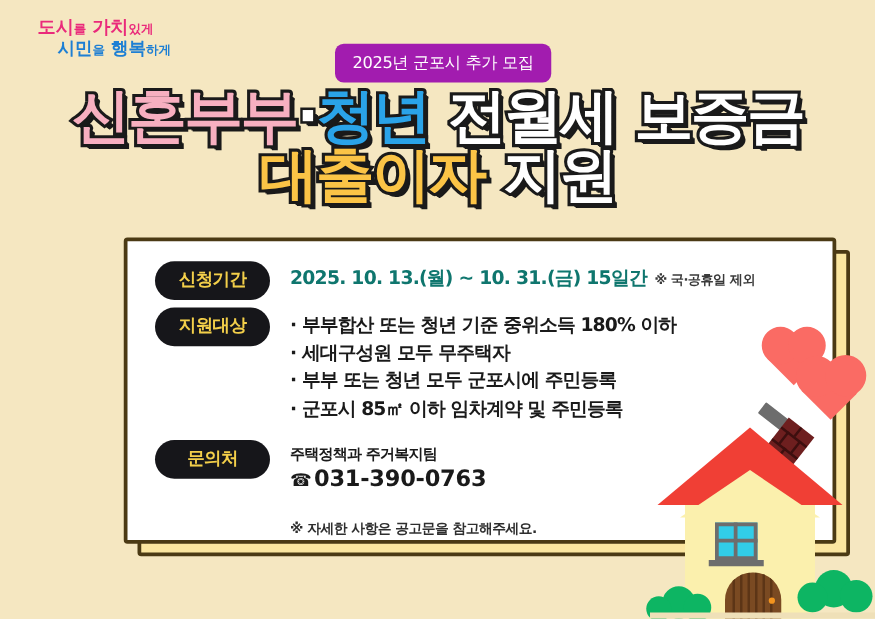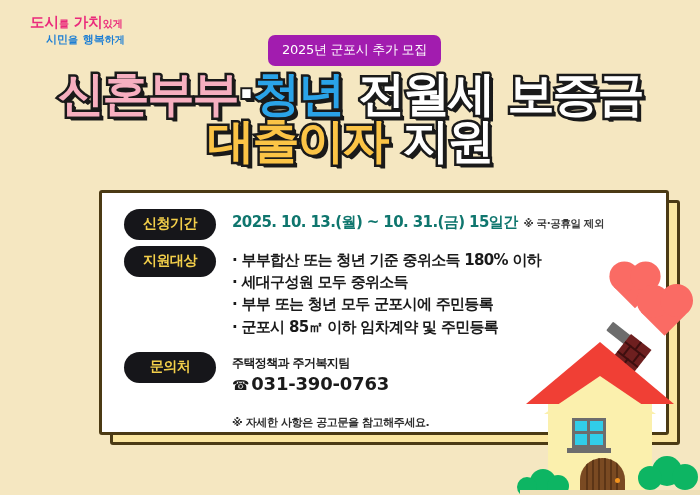--- a/index.html
+++ b/index.html
@@ -21,21 +21,21 @@
   
   #brand-logo {
     position:absolute; left:30px; top:14px;
     line-height:1.15;
     user-select:none;
   }
   .logo-line { white-space:nowrap; font-weight:bold; }
   .logo-line-1 { font-size:13.5px; }
   .logo-line-2 { font-size:13.5px; padding-left:16px; }
   .lg-pink  { color:#ea2a7b; font-size:14.5px; font-weight:900; }
-  .lg-blue  { color:#1d7fd4; font-size:11px; font-weight:900; }
+  .lg-blue  { color:#1d7fd4; font-size:14px; font-weight:900; }
   .lg-sm-pink { color:#ea2a7b; font-size:10px; font-weight:bold; }
   .lg-sm-blue { color:#1d7fd4; font-size:10px; font-weight:bold; }
 
   
   #top-badge {
     position:absolute; left:268px; top:35px;
     background:#a21caf; color:#ffffff;
     font-size:13px; font-weight:normal;
     padding:6px 14px 7px;
     border-radius:7px;
@@ -319,21 +319,21 @@
       <div class="row-body">
         <span class="period-text">2025. 10. 13.(월) ~ 10. 31.(금) 15일간</span><span class="period-note">※ 국·공휴일 제외</span>
       </div>
     </div>
 
     <div class="card-row">
       <div class="pill">지원대상</div>
       <div class="row-body">
         <ul class="bullet-list">
           <li>· 부부합산 또는 청년 기준 중위소득 180% 이하</li>
-          <li>· 세대구성원 모두 중위소득</li>
+          <li>· 세대구성원 모두 무주택자</li>
           <li>· 부부 또는 청년 모두 군포시에 주민등록</li>
           <li>· 군포시 85㎡ 이하 임차계약 및 주민등록</li>
         </ul>
       </div>
     </div>
 
     <div class="card-row" id="contact-row">
       <div class="pill">문의처</div>
       <div class="row-body">
         <div class="contact-dept">주택정책과 주거복지팀</div>

